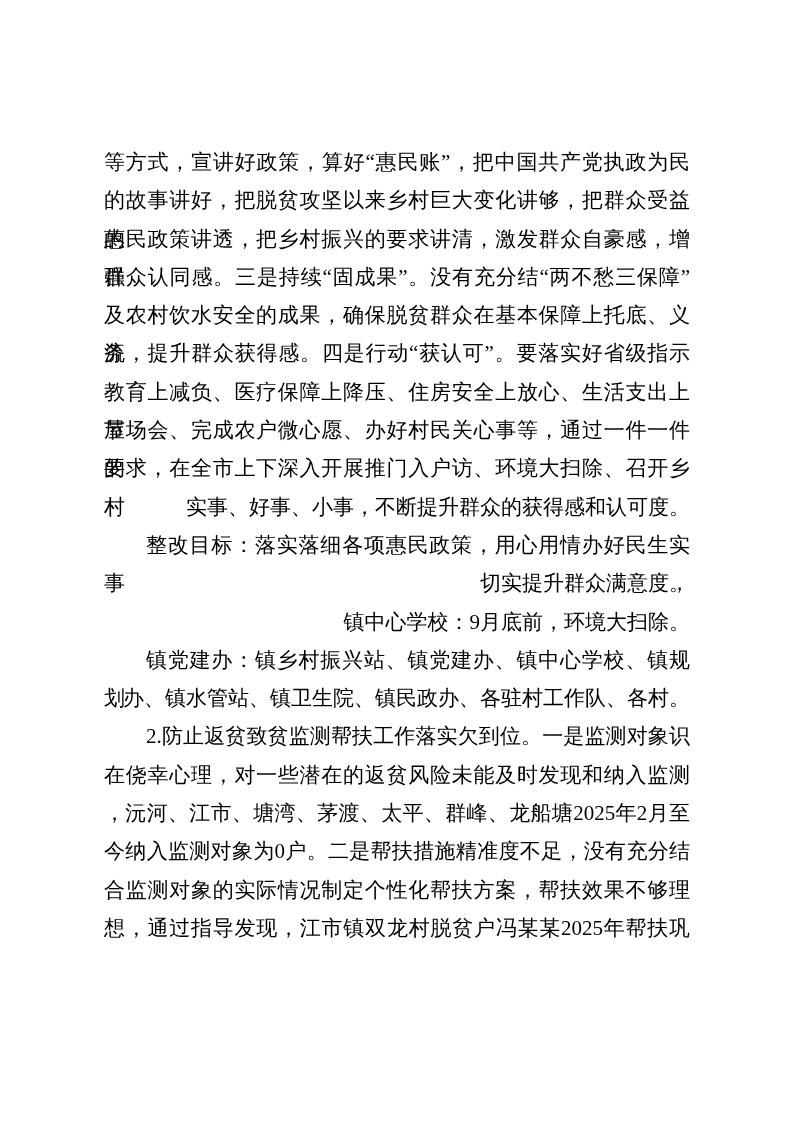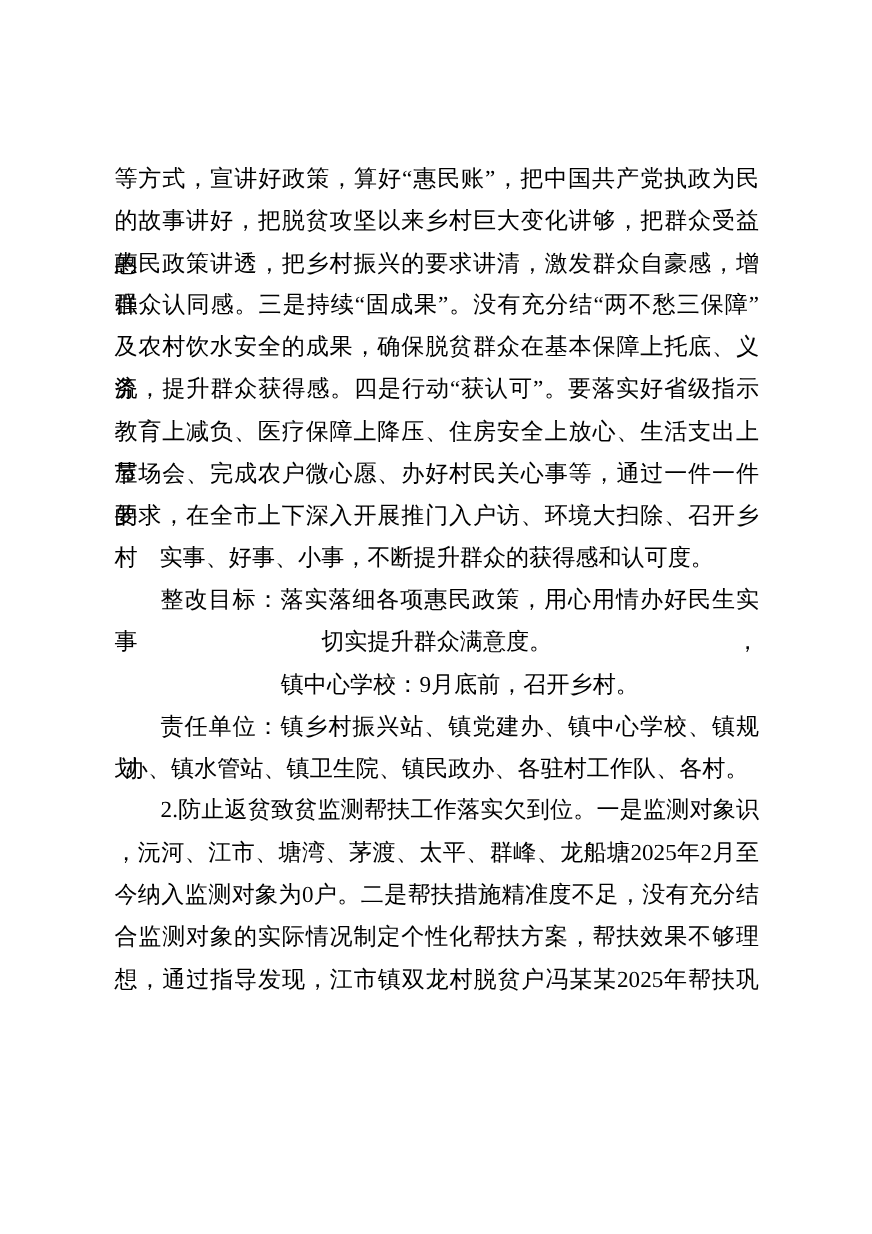--- a/index.html
+++ b/index.html
@@ -26,21 +26,21 @@
     top: 143px;
     width: 586px;
     color: #000000;
     font-family: "Liberation Serif", "DejaVu Serif", serif;
     font-size: 21px;
     line-height: 38.3px;
   }
   .line {
     height: 38.3px;
     white-space: nowrap;
-    text-align: center;
+    text-align: right;
   }
   .line.justify {
     white-space: normal;
     text-align: justify;
     text-align-last: justify;
     text-justify: inter-character;
   }
   .line.indent {
     text-indent: 42px;
   }
@@ -57,22 +57,23 @@
       <div class="line justify"><span class="run">惠民政策讲透，把乡村振兴的要求讲清，激发群众自豪感，增强</span></div>
       <div class="line justify"><span class="run">群众认同感。</span><span class="run bold">三是</span><span class="run">持续“固成果”。没有充分结“两不愁三保障”</span></div>
       <div class="line justify"><span class="run">及农村饮水安全的成果，确保脱贫群众在基本保障上托底、义务</span></div>
       <div class="line justify"><span class="run">流，提升群众获得感。</span><span class="run bold">四是</span><span class="run">行动“获认可”。要落实好省级指示</span></div>
       <div class="line justify"><span class="run">教育上减负、医疗保障上降压、住房安全上放心、生活支出上节</span></div>
       <div class="line justify"><span class="run">屋场会、完成农户微心愿、办好村民关心事等，通过一件一件的</span></div>
       <div class="line justify"><span class="run">要求，在全市上下深入开展推门入户访、环境大扫除、召开乡村</span></div>
       <div class="line"><span class="run">实事、好事、小事，不断提升群众的获得感和认可度。</span></div>
       <div class="line justify indent"><span class="run bold">整改目标：</span><span class="run">落实落细各项惠民政策，用心用情办好民生实事，</span></div>
       <div class="line"><span class="run">切实提升群众满意度。</span></div>
-      <div class="line indent"><span class="run bold">镇中心学校：</span><span class="run">9月底前，召开乡村。</span></div>
-      <div class="line justify indent"><span class="run bold">责任单位：镇乡村振兴站、</span><span class="run">镇党建办、镇中心学校、镇规划</span></div>
+      <div class="line indent"><span class="run bold">镇中心学校：</span><span class="run">9月底前，环境大扫除。</span></div>
+      <div class="line justify indent"><span class="run bold">镇党建办：镇乡村振兴站、</span><span class="run">镇党建办、镇中心学校、镇规划</span></div>
       <div class="line"><span class="run">办、镇水管站、镇卫生院、镇民政办、各驻村工作队、各村。</span></div>
       <div class="line justify indent"><span class="run bold">2.防止返贫致贫监测帮扶工作落实欠到位。一是</span><span class="run">监测对象识</span></div>
+      <div class="line justify"><span class="run">在侥幸心理，对一些潜在的返贫风险未能及时发现和纳入监测</span></div>
       <div class="line justify"><span class="run">，沅河、江市、塘湾、茅渡、太平、群峰、龙船塘2025年2月至</span></div>
       <div class="line justify"><span class="run">今纳入监测对象为0户。</span><span class="run bold">二是</span><span class="run">帮扶措施精准度不足，没有充分结</span></div>
       <div class="line justify"><span class="run">合监测对象的实际情况制定个性化帮扶方案，帮扶效果不够理</span></div>
       <div class="line justify"><span class="run">想，通过指导发现，江市镇双龙村脱贫户冯某某2025年帮扶巩</span></div>
     </div>
 </div>
 
 </body></html>

